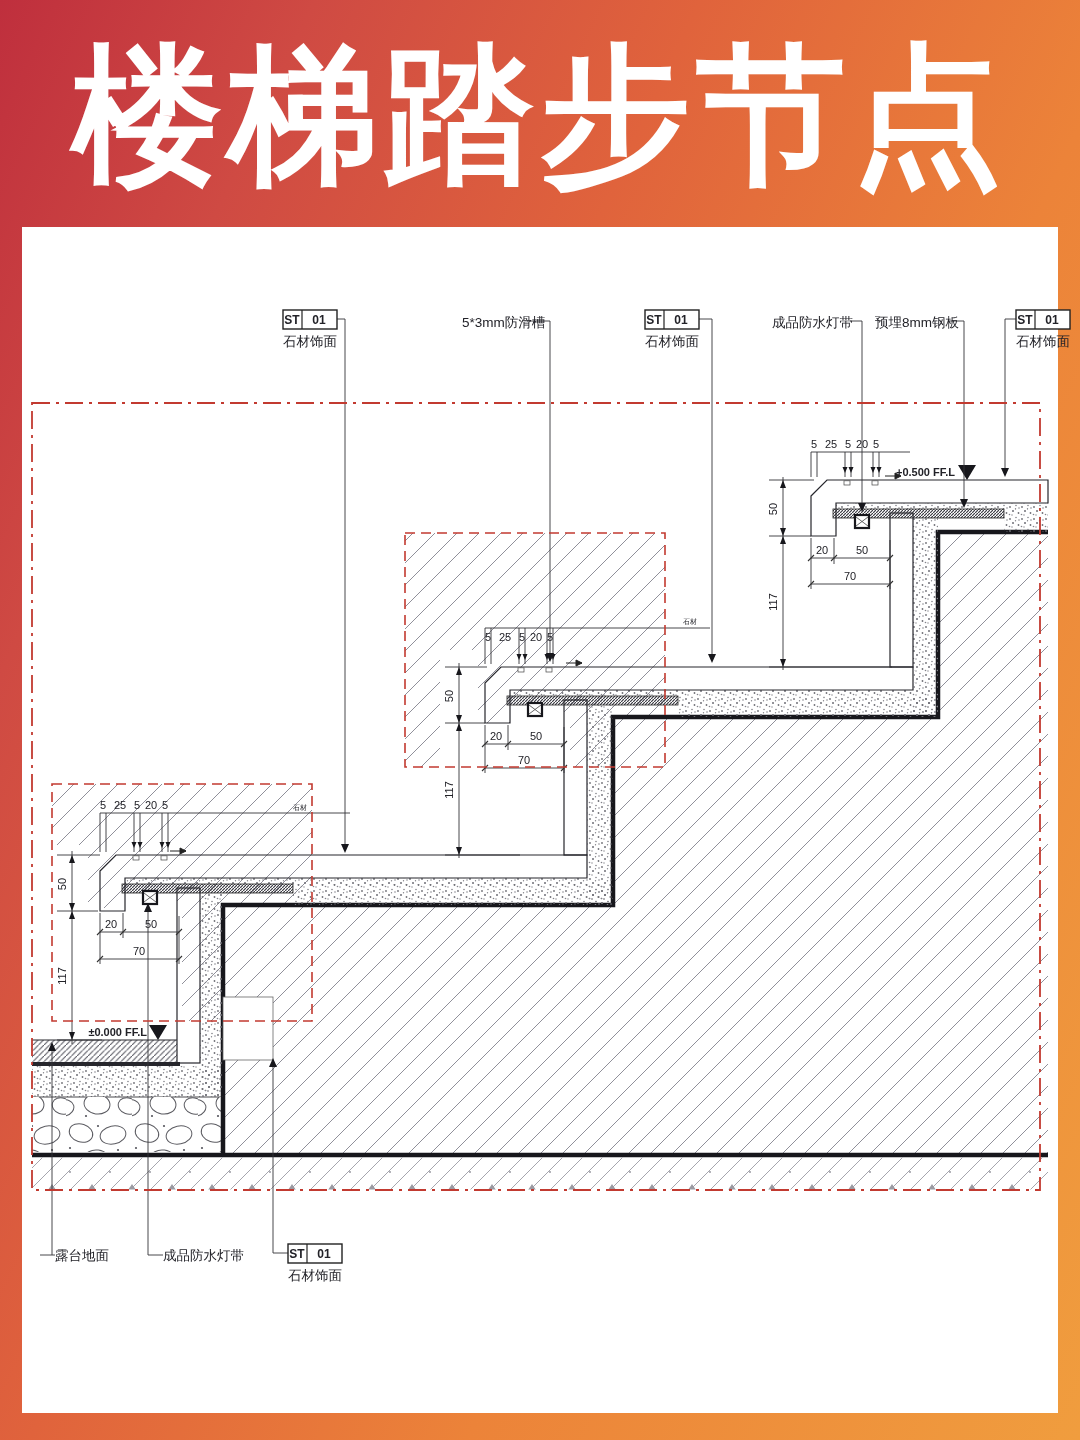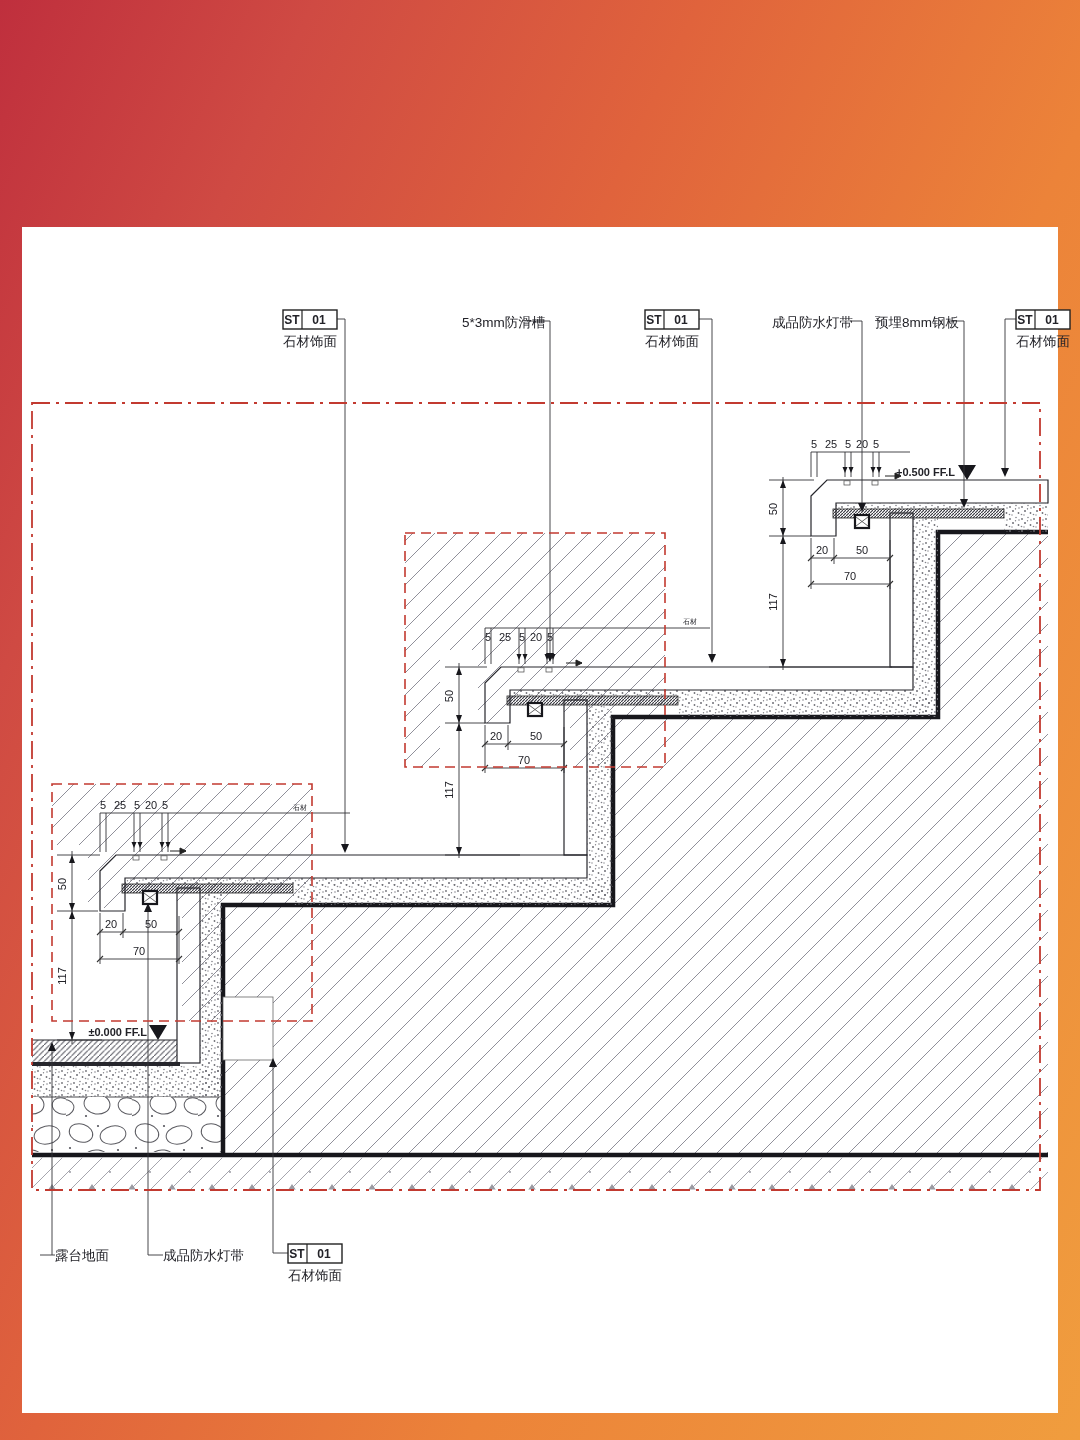--- a/index.html
+++ b/index.html
@@ -22,20 +22,21 @@
   .edge{stroke:#26262c;stroke-width:1.2;fill:none;}
   .thick{stroke:#17171c;stroke-width:4.5;fill:none;}
   .red-dash{stroke:#c23a30;stroke-width:1.6;fill:none;stroke-dasharray:10 6;}
   .red-dashdot{stroke:#c23a30;stroke-width:1.8;fill:none;stroke-dasharray:18 6 3 6;}
   .arr{fill:#17171c;stroke:none;}
 </style>
 </head>
 <body>
 
 <div id="page">
+  <div id="title">楼梯踏步节点</div>
   <div id="panel"></div>
 
   <svg width="1080" height="1440" viewBox="0 0 1080 1440">
     <defs>
       <pattern id="stoneP" width="5.5" height="5.5" patternUnits="userSpaceOnUse">
         <path d="M0,5.5 L5.5,0" stroke="#565660" stroke-width="1.1" fill="none"></path>
       </pattern>
       <pattern id="steelP" width="3" height="3" patternUnits="userSpaceOnUse">
         <path d="M0,3 L3,0" stroke="#3a3a42" stroke-width="1.2" fill="none"></path>
       </pattern>

